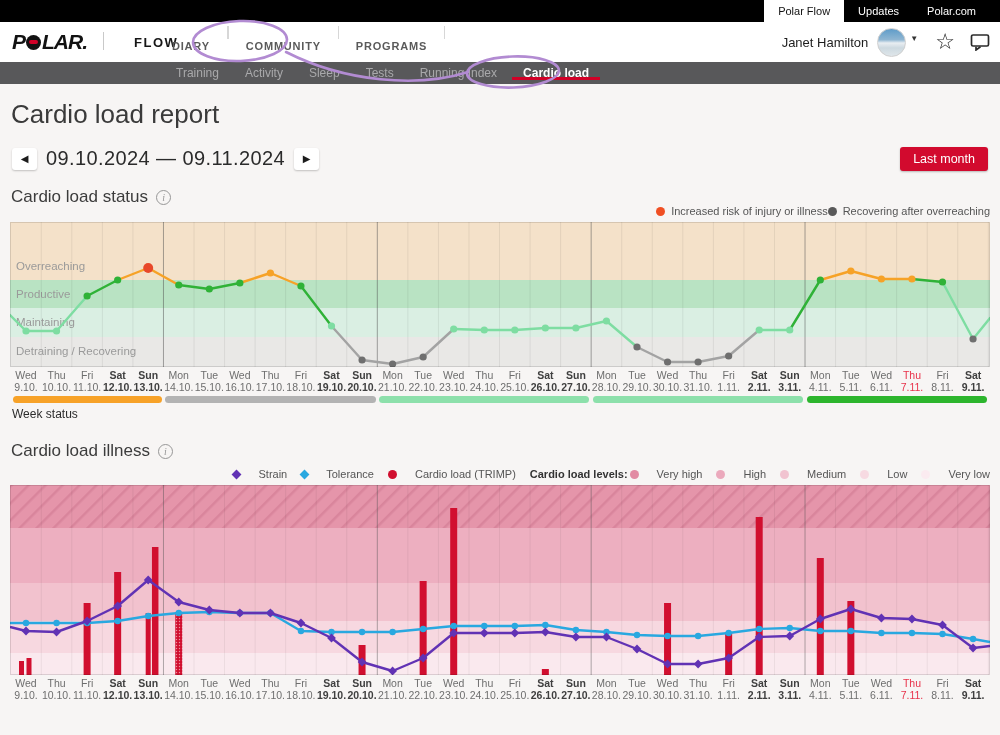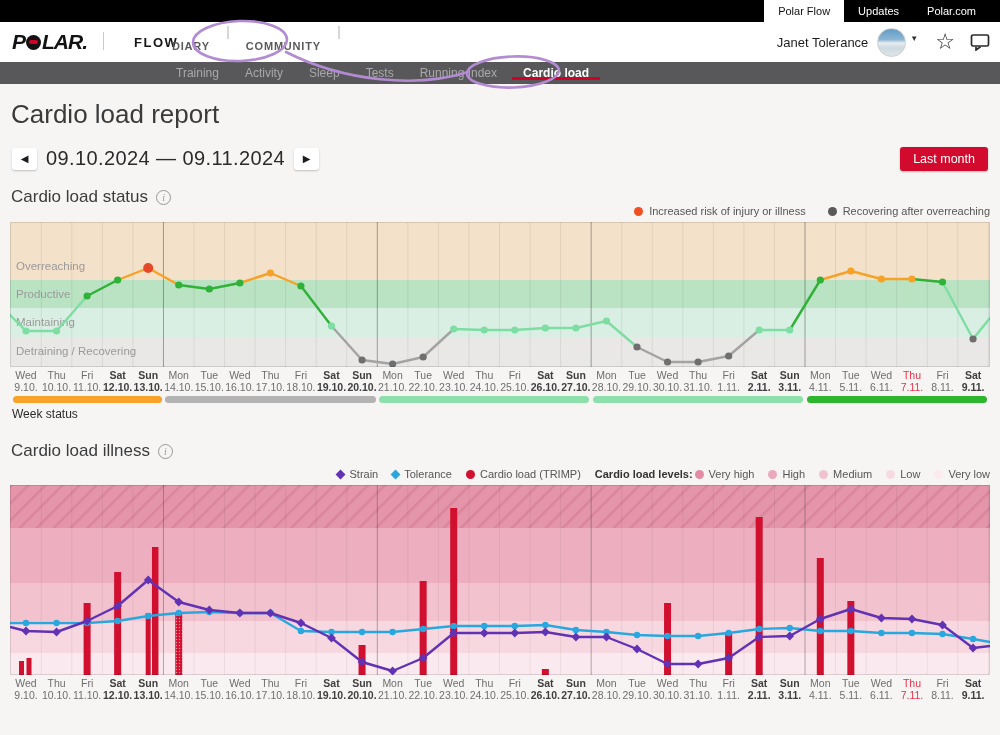--- a/index.html
+++ b/index.html
@@ -48,26 +48,26 @@
   .date-range{font-size:20px;color:#2b2b2b;letter-spacing:.4px;}
   .range-btns{position:absolute;right:10px;top:147px;display:flex;}
   .rb{font-size:12.5px;padding:5px 13px;cursor:pointer;background:#fff;color:#2b2b2b;}
   .rb.active{background:#d20a2e;color:#fff;border-radius:3px;margin-right:2px;box-shadow:0 1px 2px rgba(0,0,0,.25);}
   .rb-group{display:flex;border-radius:3px;overflow:hidden;box-shadow:0 1px 2px rgba(0,0,0,.18);}
   .rb-group .rb + .rb{border-left:1px solid #e2e2e2;}
   .section-head{position:absolute;left:11px;font-size:17px;color:#3c3c3c;display:flex;align-items:center;}
   .info-icon{display:inline-block;width:13px;height:13px;border:1px solid #979797;border-radius:50%;
              color:#979797;font-size:10px;line-height:13px;text-align:center;margin-left:8px;
              font-family:"Liberation Serif",serif;font-style:italic;cursor:pointer;}
-  .legend{position:absolute;right:10px;display:flex;align-items:center;gap:22px;font-size:11px;color:#555;}
+  .legend{position:absolute;right:10px;display:flex;align-items:center;font-size:11px;color:#555;}
   .legend .item{display:flex;align-items:center;gap:6px;}
   .dot{width:9px;height:9px;border-radius:50%;}
   .diamond{width:7px;height:7px;transform:rotate(45deg);}
   .lv-label{font-weight:700;color:#333;margin-right:-12px;}
-  .legend2 .item{gap:5px;justify-content:flex-end;}
+  .legend2 .item{gap:18px;justify-content:flex-end;}
   .legend2{gap:14px;}
   .chart-svg{position:absolute;left:10px;display:block;}
   .axis{position:absolute;left:10px;width:980px;height:26px;}
   .axis-cell{position:absolute;width:34px;text-align:center;font-size:10.5px;color:#6e6e6e;line-height:12px;}
   .axis-cell.b{font-weight:700;color:#3f3f3f;}
   .axis-cell.r{color:#e8324a;}
   .pills{position:absolute;left:10px;top:396px;width:980px;height:7px;}
   .pill{position:absolute;height:7px;border-radius:4px;top:0;}
   .week-status{position:absolute;left:12px;top:407px;font-size:12px;color:#2b2b2b;}
   .annot{position:absolute;left:150px;top:8px;pointer-events:none;z-index:30;}
@@ -94,24 +94,25 @@
       <span>LAR.</span>
     </div>
     <div class="logo-divider"></div>
     <div class="flow-label">FLOW</div>
     <div class="main-nav" id="mainNav">
         <div class="nav-item">DIARY</div>
         <span class="nav-sep"></span>
         <span class="nav-sep"></span>
         <div class="nav-item">COMMUNITY</div>
         <span class="nav-sep"></span>
+        <div class="nav-item">PROGRAMS</div>
         <span class="nav-sep"></span>
       </div>
     <div class="header-right">
-      <span class="user-name">Janet Tolerance</span>
+      <span class="user-name">Janet Hamilton</span>
       <span class="avatar"></span>
       <span class="caret">▼</span>
       <span class="star">☆</span>
       <svg class="chat" width="20" height="18" viewBox="0 0 20 18">
         <rect x="1.5" y="2" width="17" height="11" rx="1.5" fill="none" stroke="#2b2b2b" stroke-width="1.7"></rect>
         <path d="M6,13.8 L6,17 L10.5,13.8" fill="none" stroke="#2b2b2b" stroke-width="1.7"></path>
       </svg>
     </div>
   </div>
 

